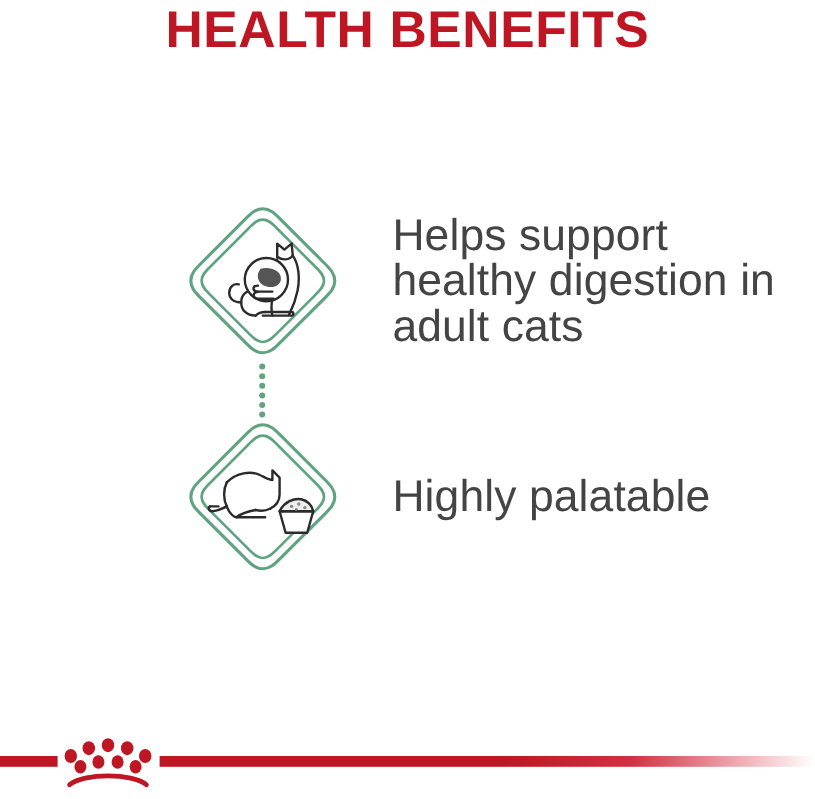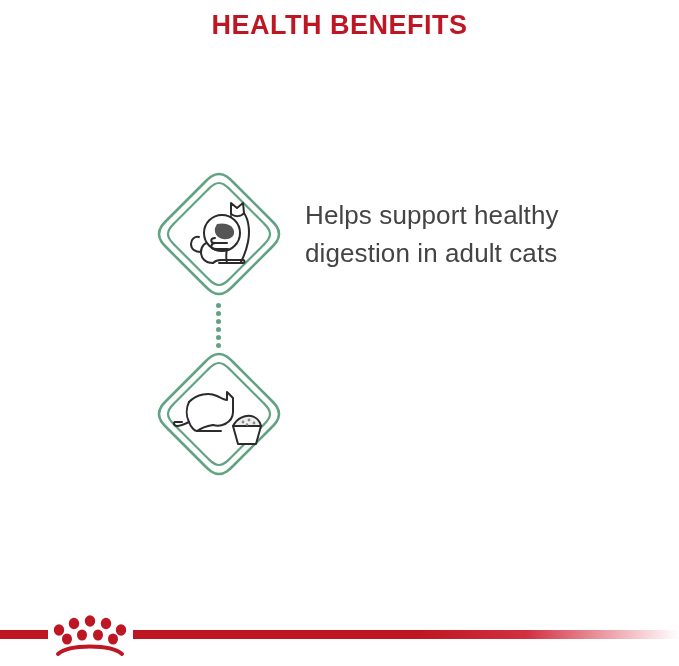--- a/index.html
+++ b/index.html
@@ -20,21 +20,21 @@
     position: absolute;
     left: 0;
     top: 2px;
     width: 679px;
     text-align: center;
   }
   .title-line {
     display: block;
     color: #BE1622;
     font-weight: bold;
-    font-size: 27px;
+    font-size: 43px;
     line-height: 47px;
     letter-spacing: 0.5px;
     white-space: nowrap;
   }
 
   
   .benefits {
     position: absolute;
     left: 0;
     top: 160px;
@@ -59,23 +59,23 @@
     margin-left: 155px;
     flex: 0 0 128px;
   }
   .icon-cell svg {
     display: block;
     width: 128px;
     height: 128px;
   }
 
   .benefit-text {
-    margin-left: 22px;
+    margin-left: 44px;
     color: #444444;
-    font-size: 26px;
+    font-size: 37px;
     line-height: 38px;
     font-weight: 400;
     letter-spacing: 0.1px;
     max-width: 360px;
   }
 
   
   .connector {
     position: absolute;
     left: 216px;
@@ -209,20 +209,21 @@
 
         <path d="M78 76 C82 68 90 65 96 66 C101 67 105 71 106 76 Z" fill="#EDEDED" stroke="#2B2B2B" stroke-width="2" stroke-linejoin="round"></path>
         <g fill="#8A8A8A">
           <circle cx="88" cy="72" r="1.4"></circle>
           <circle cx="94" cy="70" r="1.4"></circle>
           <circle cx="99" cy="73" r="1.4"></circle>
           <circle cx="92" cy="74.5" r="1.2"></circle>
         </g>
       </svg>
     </div>
+    <div class="benefit-text">Highly palatable</div>
   </div>
 
 </div>
 
 <div class="footer">
   <div class="bar-left"></div>
   <div class="bar-right"></div>
   <div class="crown">
     <svg viewBox="0 0 90 50" xmlns="http://www.w3.org/2000/svg">
       <g fill="#BE1622">

